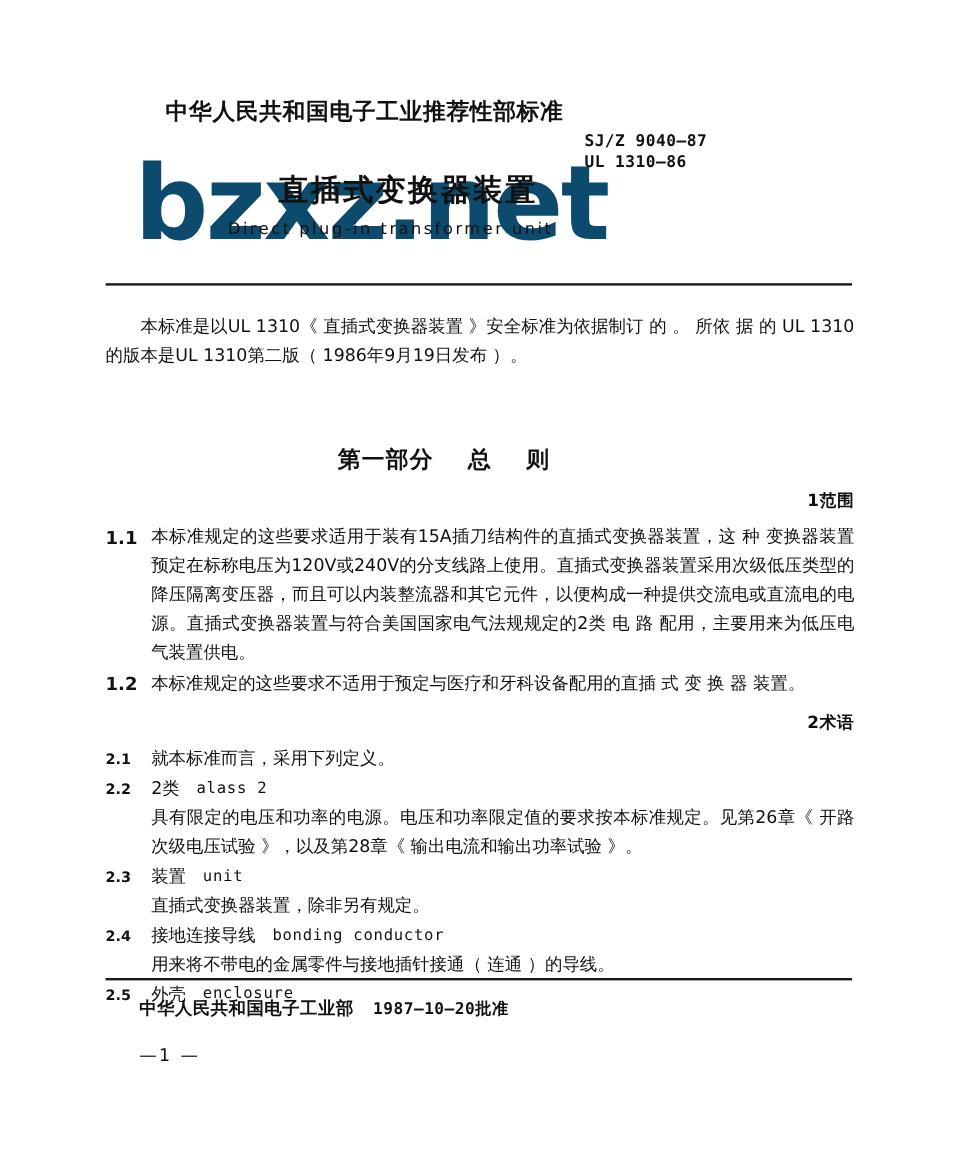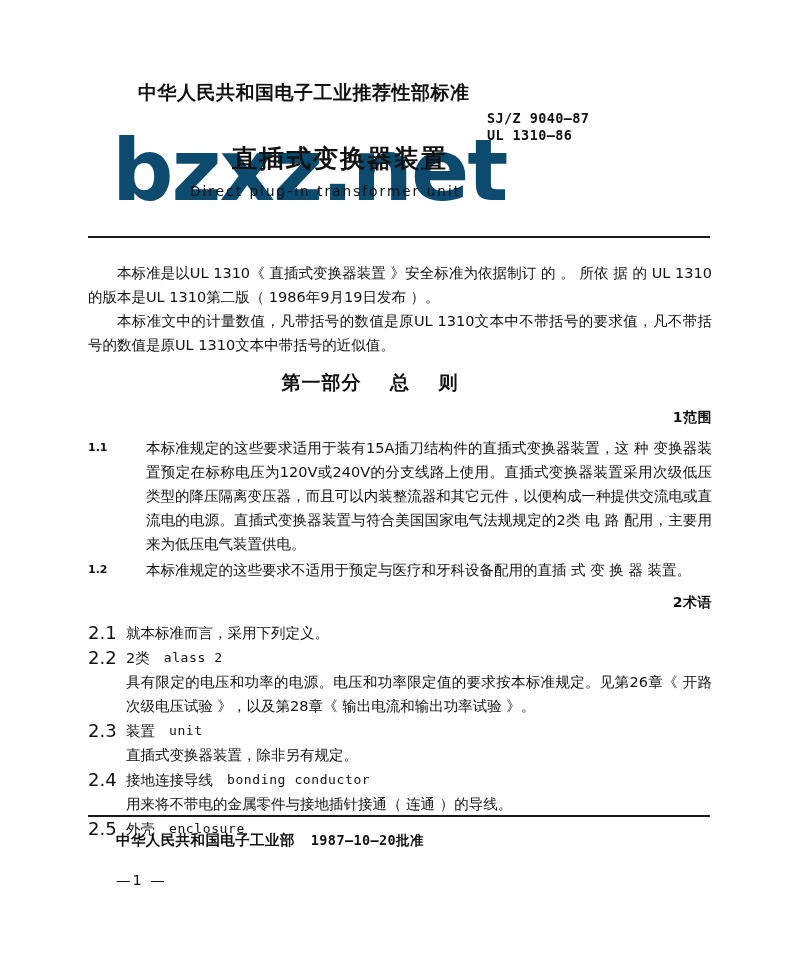--- a/index.html
+++ b/index.html
@@ -157,41 +157,40 @@
 
   .clause {
     display: flex;
     font-size: 14.5px;
     line-height: 24px;
     margin-bottom: 2px;
   }
   .clause .cnum {
     flex: 0 0 38px;
     font-weight: bold;
-    font-size: 11px;
+    font-size: 15px;
     font-family: "DejaVu Sans", "Liberation Sans", sans-serif;
   }
   .clause .ctext {
     flex: 1;
     text-align: justify;
-    margin-left: 20px;
   }
 
   .term {
     margin-bottom: 1px;
   }
   .term-line {
     display: flex;
     font-size: 14.5px;
     line-height: 24px;
   }
   .term-line .cnum {
     flex: 0 0 38px;
-    font-weight: normal;
-    font-size: 18px;
+    font-weight: bold;
+    font-size: 12px;
   }
   .term-line .tzh {
     margin-right: 14px;
   }
   .term-line .ten {
     font-family: "DejaVu Sans Mono", "Liberation Mono", monospace;
     font-size: 13px;
     letter-spacing: 0.6px;
   }
   .term-def {
@@ -244,21 +243,20 @@
       <div>UL 1310—86</div>
     </div>
 
     <div class="doc-title">直插式变换器装置</div>
     <div class="doc-subtitle">Direct plug-in transformer unit</div>
 
     <div class="rule-top"></div>
 
     <div class="preamble">
       <p>本标准是以UL 1310《 直插式变换器装置 》安全标准为依据制订 的 。 所依 据 的 UL 1310的版本是UL 1310第二版（ 1986年9月19日发布 ）。</p>
-      <p>本标准文中的计量数值，凡带括号的数值是原UL 1310文本中不带括号的要求值，凡不带括号的数值是原UL 1310文本中带括号的近似值。</p>
     </div>
 
     <div class="part-heading">
       <span>第一部分</span><span class="sp2"></span><span>总</span><span class="sp2"></span><span>则</span>
     </div>
 
     <div class="body-block">
 
       <div class="sec-head">
         <span class="num">1</span><span>范围</span>

